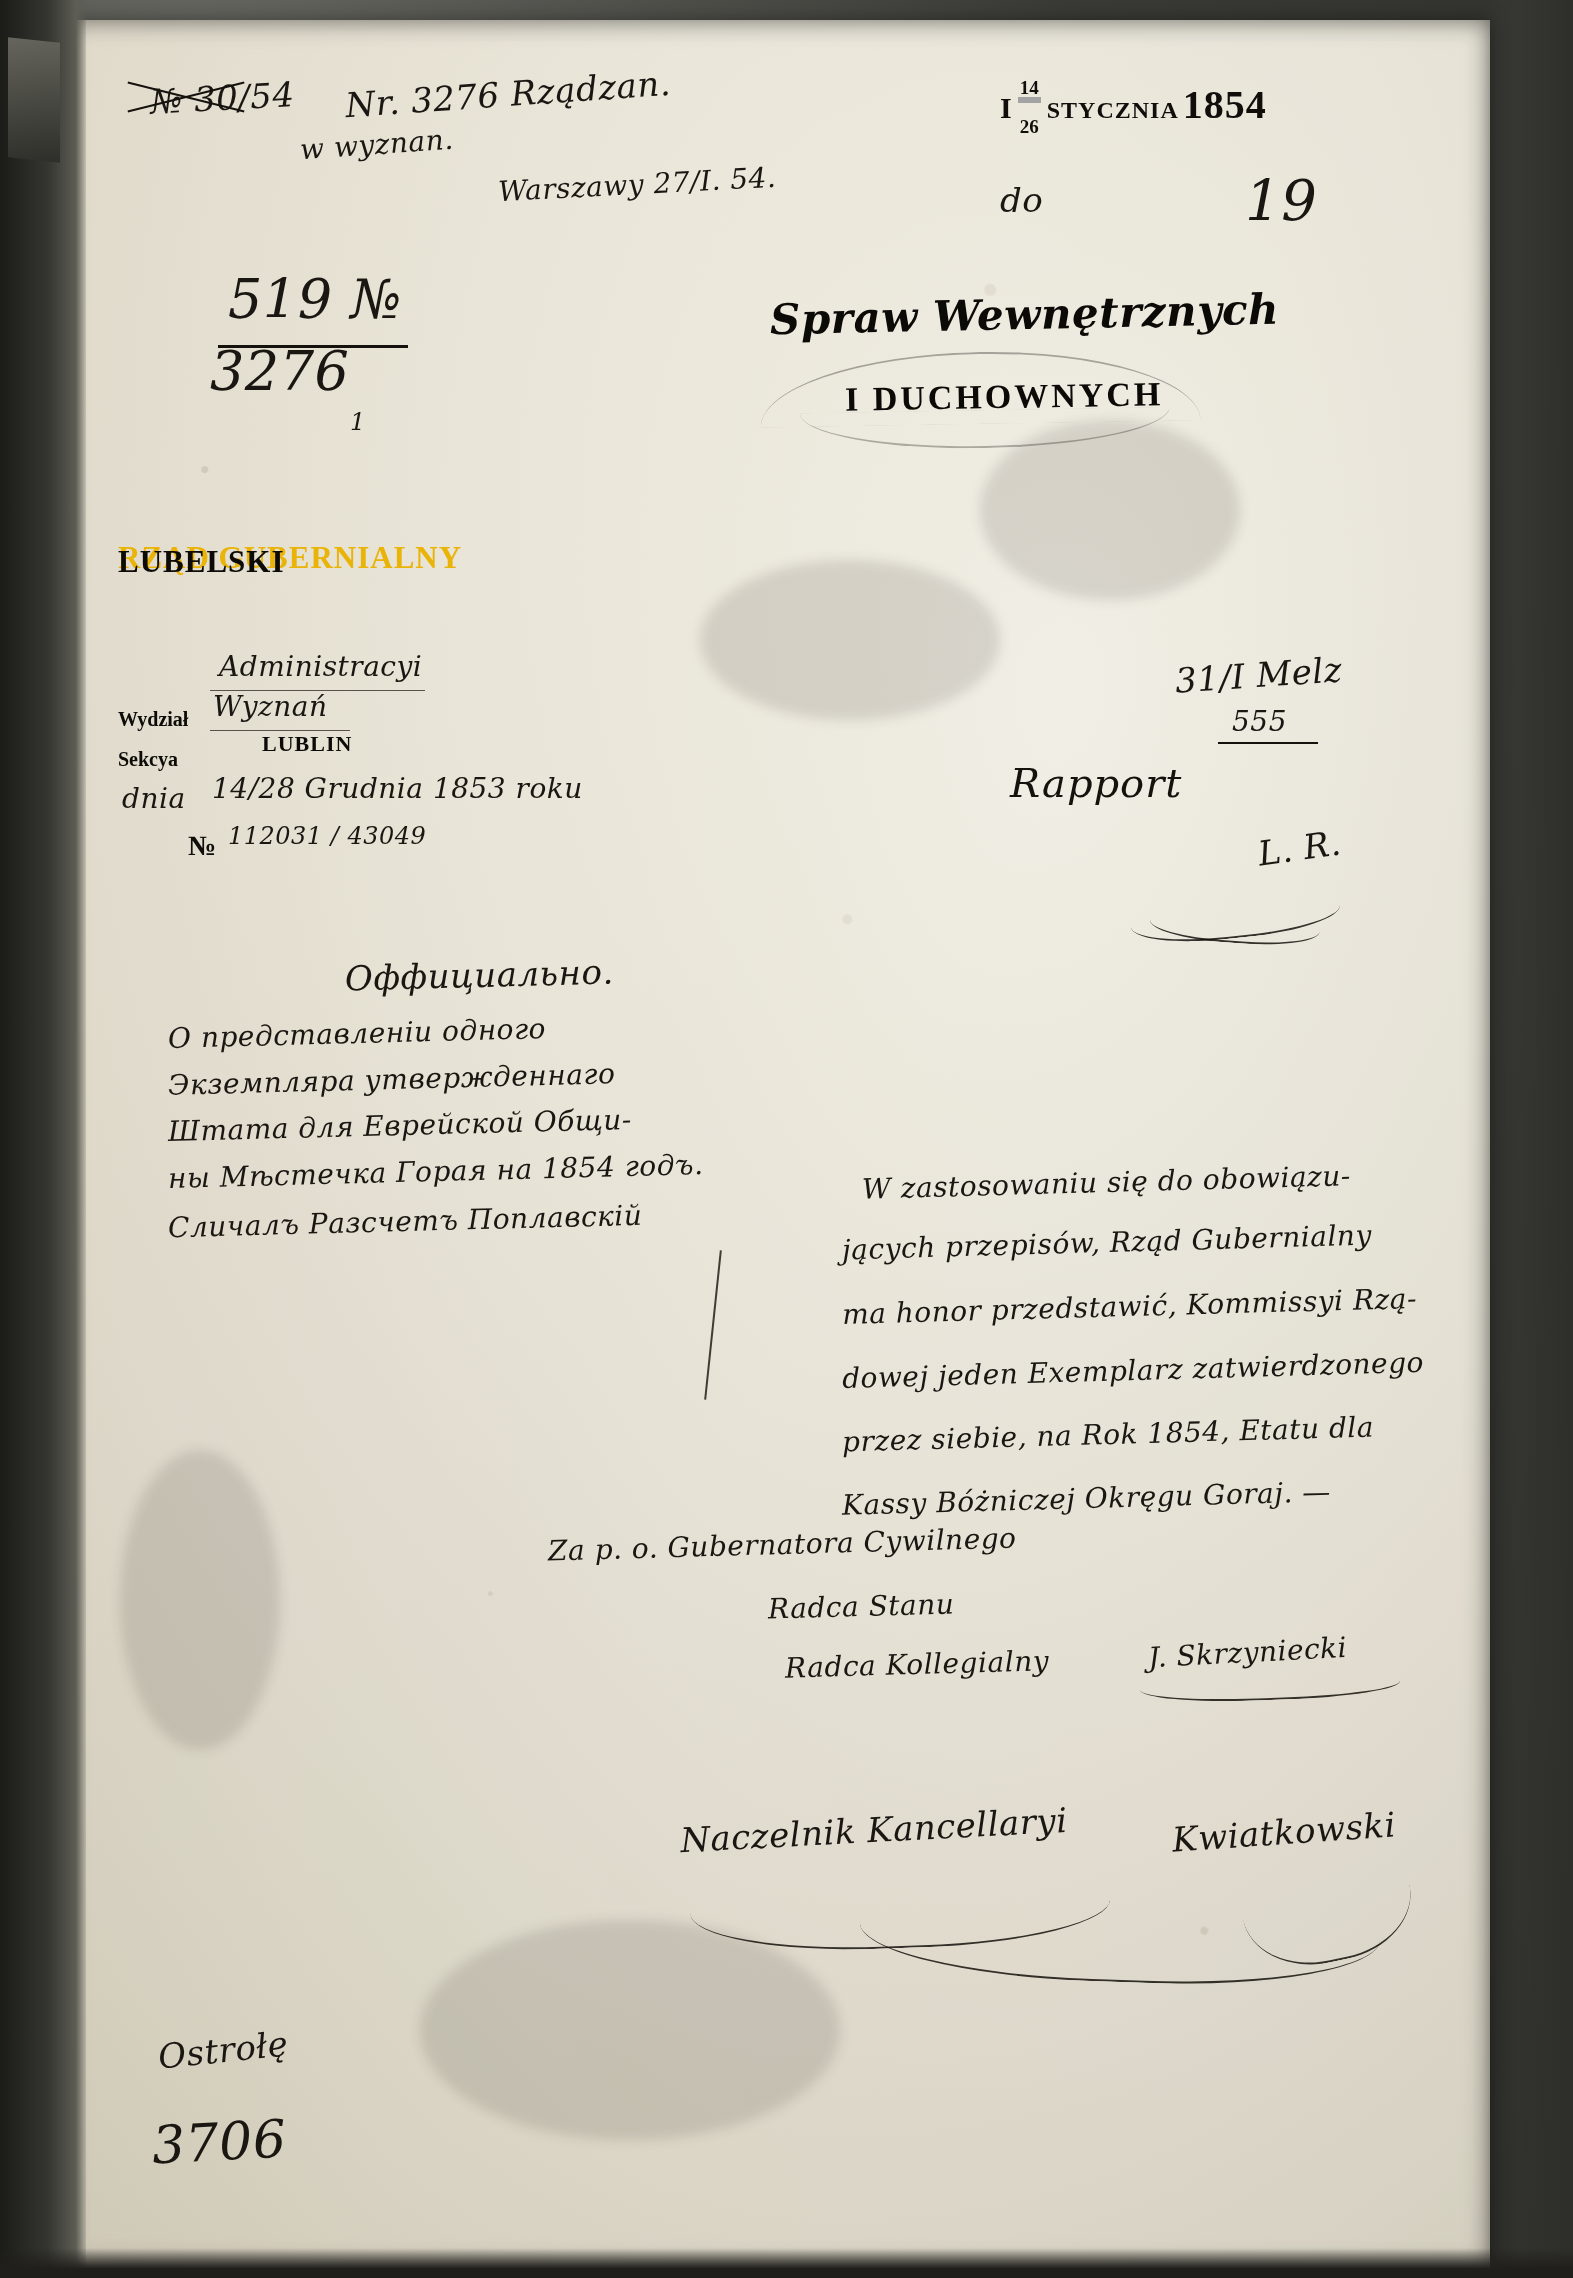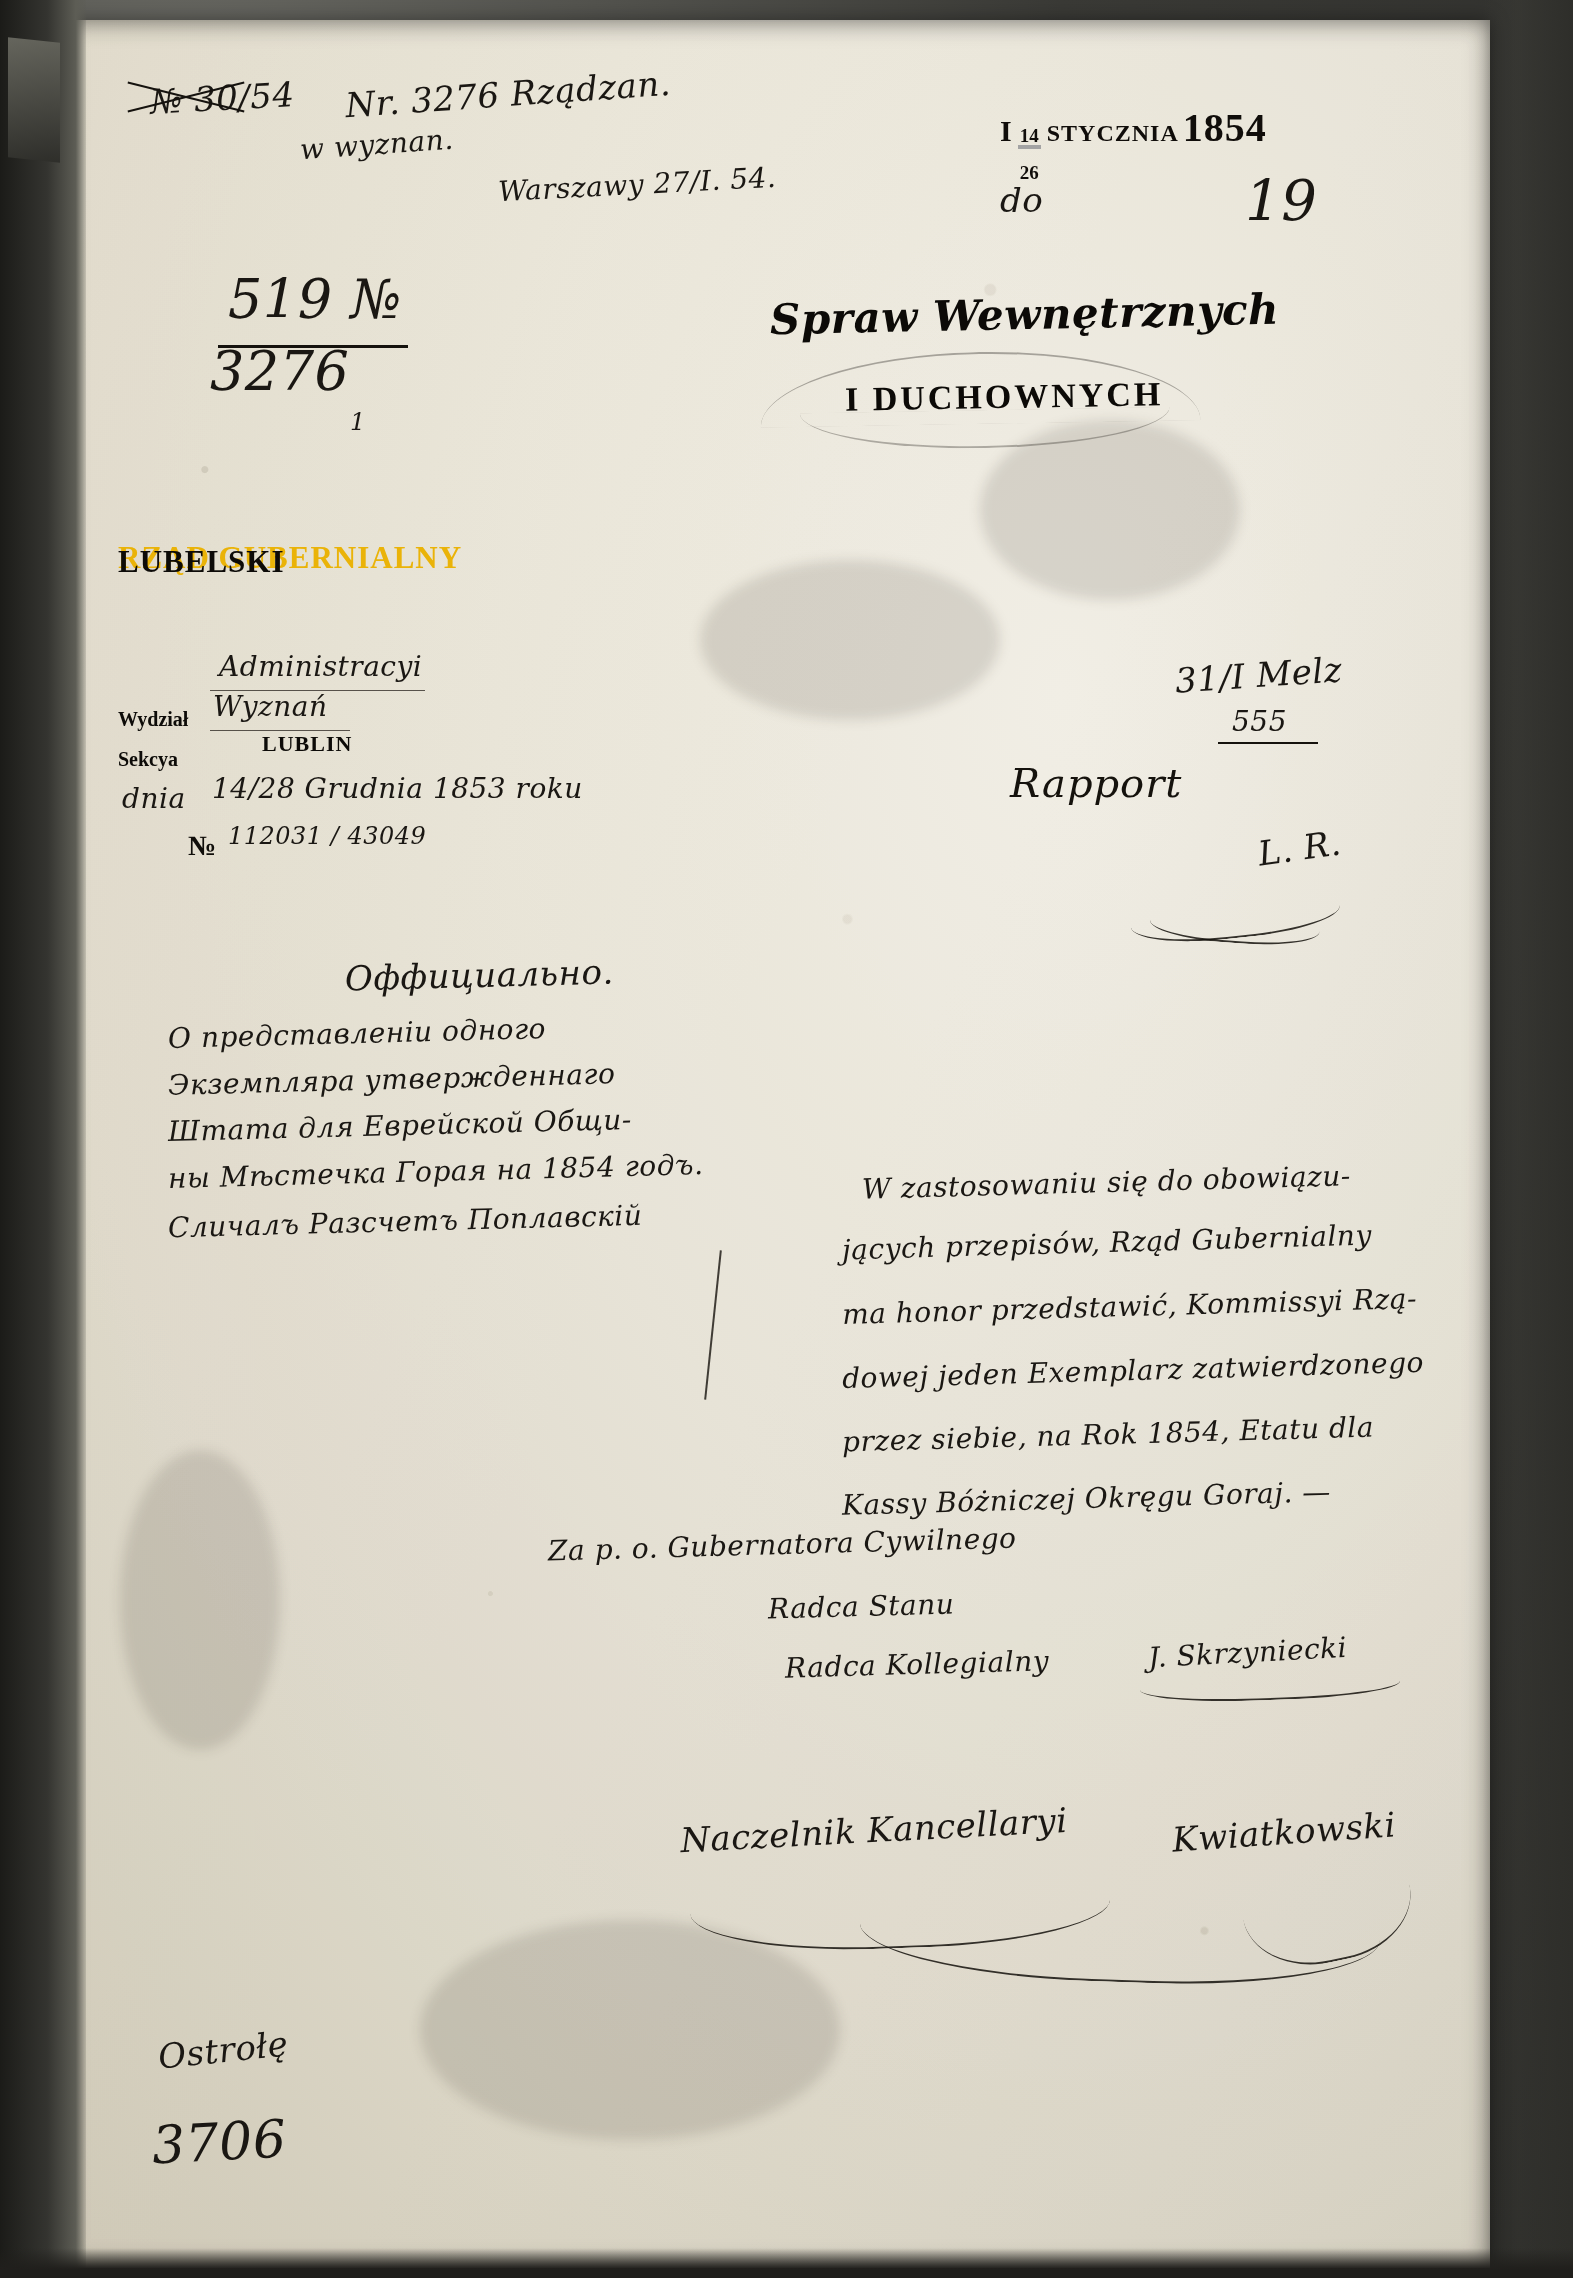--- a/index.html
+++ b/index.html
@@ -124,21 +124,21 @@
   #date-stamp .stamp-frac {
     display: inline-block;
     text-align: center;
     font-family: "Liberation Serif", serif;
     font-size: 19px;
     font-weight: bold;
     line-height: 1.0;
     vertical-align: middle;
     margin: 0 6px;
   }
-  #date-stamp .stamp-frac .num { display: block; border-bottom: 4px solid #a3a3a3; padding: 0 2px; margin-top: 48px; }
+  #date-stamp .stamp-frac .num { display: block; border-bottom: 6px solid #a3a3a3; padding: 0 2px; }
   #date-stamp .stamp-frac .den { display: block; padding: 14px 2px; }
   #date-stamp .stamp-month {
     font-family: "Liberation Serif", serif;
     font-size: 24px;
     letter-spacing: 1px;
     font-weight: bold;
   }
   #date-stamp .stamp-year {
     font-family: "Liberation Serif", serif;
     font-size: 40px;

